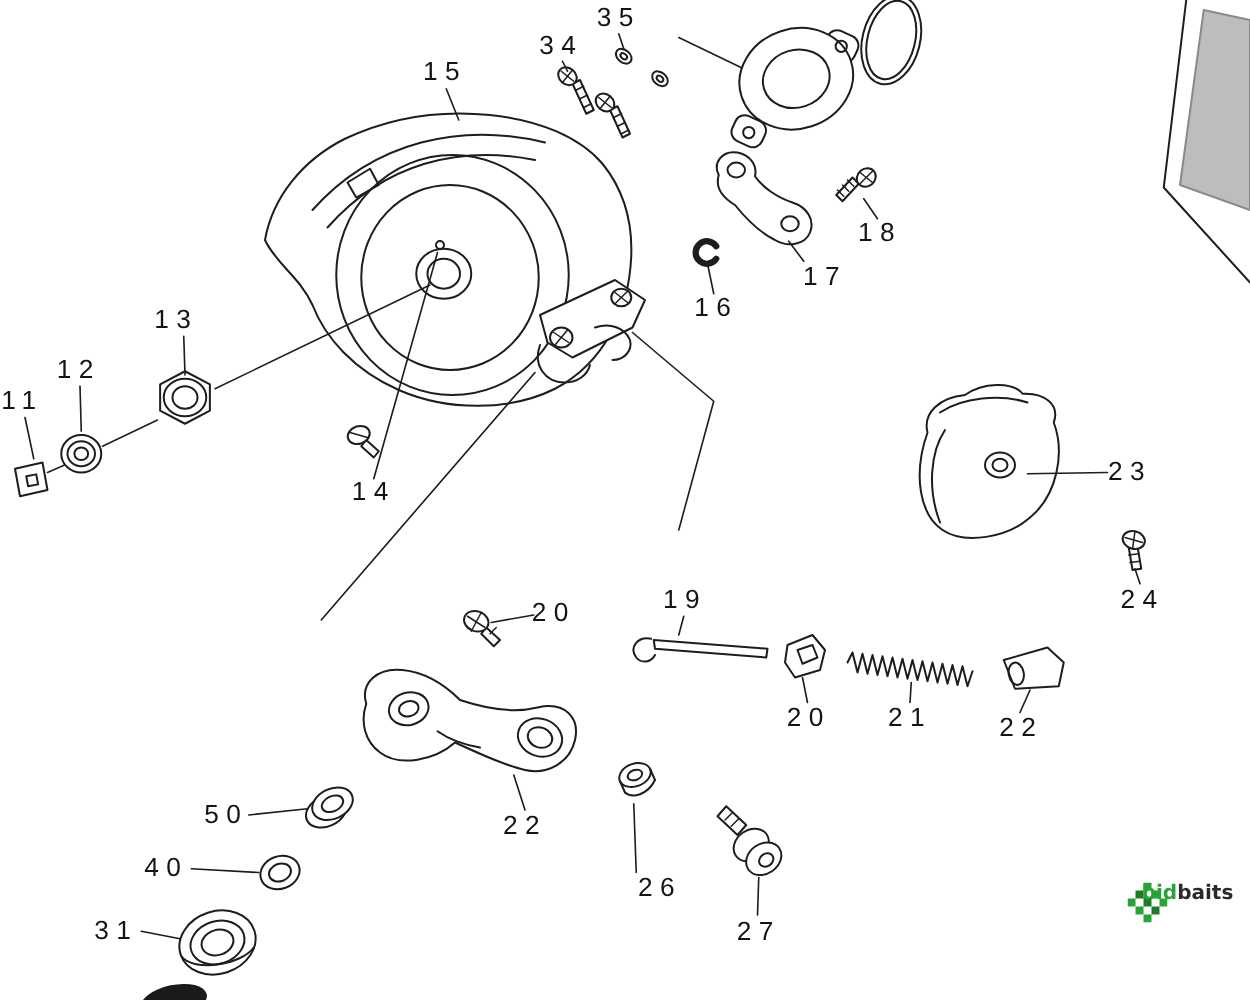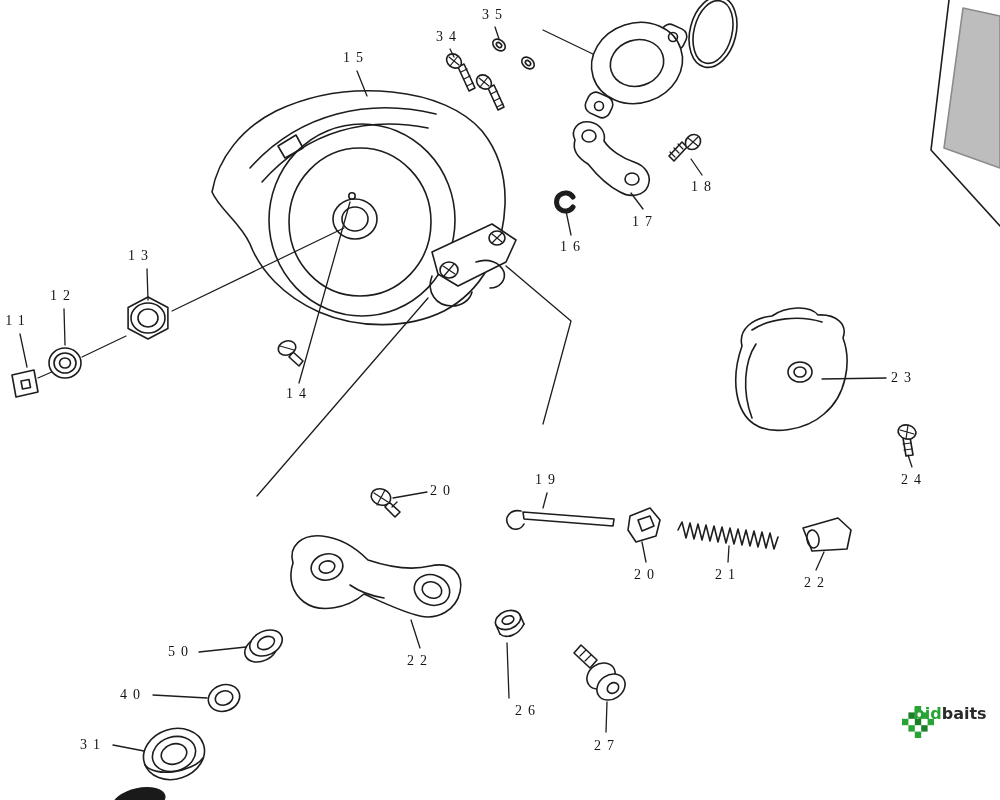--- a/index.html
+++ b/index.html
@@ -3,22 +3,22 @@
 <meta charset="utf-8">
 <style>
   html,body{margin:0;padding:0;background:#fff;}
   .stage{
     position:relative;width:1000px;height:800px;background:#ffffff;overflow:hidden;
     font-family:"DejaVu Sans", sans-serif;
   }
   .stage svg{position:absolute;left:0;top:0;}
   .part-label{
     position:absolute;transform:translate(-50%,-50%);
-    font-size:14px;letter-spacing:6px;color:#141414;white-space:nowrap;
-    font-family:Liberation Serif, serif;
+    font-size:21px;letter-spacing:6px;color:#141414;white-space:nowrap;
+    font-family:Liberation Sans, sans-serif;
   }
   .logo{
     position:absolute;left:902px;top:706px;width:96px;
     display:flex;flex-direction:column;align-items:center;gap:1px;
   }
   .logo-text{font-size:16px;font-weight:700;line-height:1;letter-spacing:0;}
   .logo-bid{color:#27a434;}
   .logo-baits{color:#2a2a2a;}
 </style>
 </head>
@@ -254,21 +254,21 @@
       <line x1="113" y1="745" x2="144" y2="751"></line>
     </g>
   </svg>
 
   <div class="part-label" style="left:18px;top:321px">11</div>
   <div class="part-label" style="left:63px;top:296px">12</div>
   <div class="part-label" style="left:141px;top:256px">13</div>
   <div class="part-label" style="left:299px;top:394px">14</div>
   <div class="part-label" style="left:356px;top:58px">15</div>
   <div class="part-label" style="left:573px;top:247px">16</div>
-  <div class="part-label" style="left:645px;top:222px">17</div>
+  <div class="part-label" style="left:660px;top:222px">17</div>
   <div class="part-label" style="left:704px;top:187px">18</div>
   <div class="part-label" style="left:548px;top:480px">19</div>
   <div class="part-label" style="left:647px;top:575px">20</div>
   <div class="part-label" style="left:728px;top:575px">21</div>
   <div class="part-label" style="left:817px;top:583px">22</div>
   <div class="part-label" style="left:904px;top:378px">23</div>
   <div class="part-label" style="left:914px;top:480px">24</div>
   <div class="part-label" style="left:420px;top:661px">22</div>
   <div class="part-label" style="left:528px;top:711px">26</div>
   <div class="part-label" style="left:607px;top:746px">27</div>

